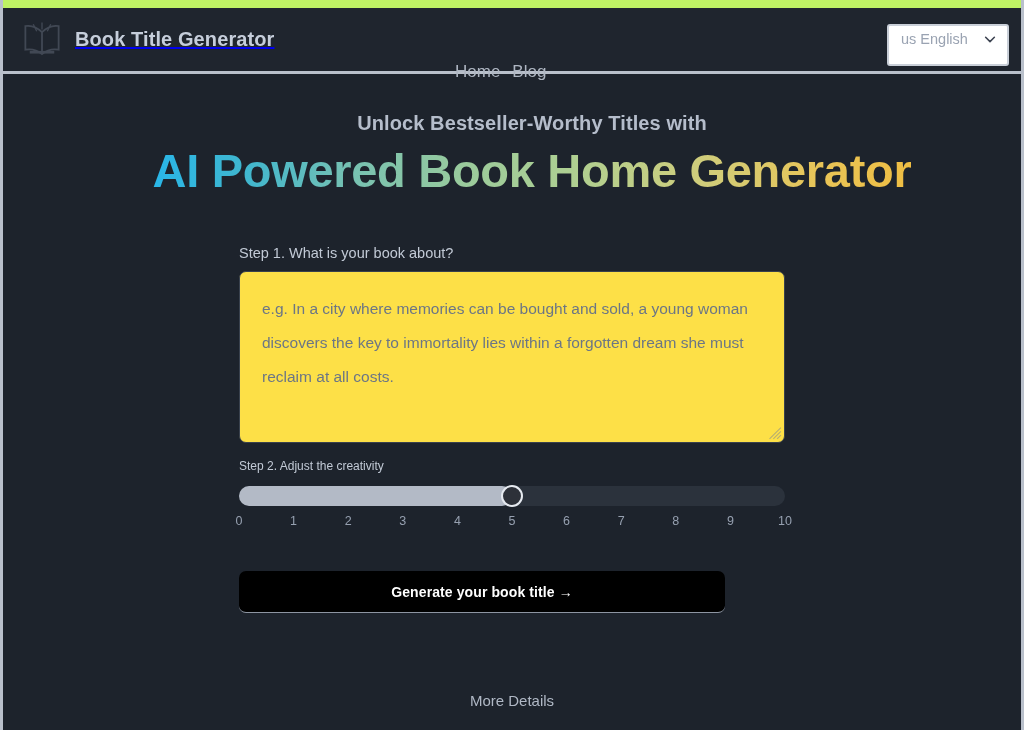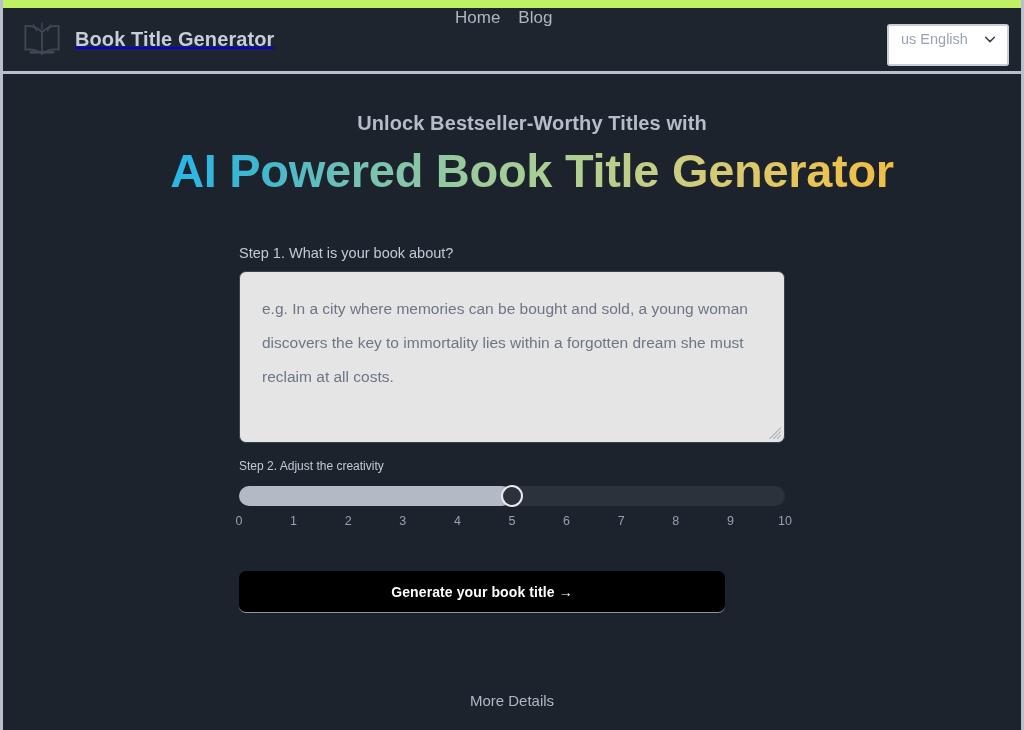--- a/index.html
+++ b/index.html
@@ -61,22 +61,22 @@
     letter-spacing: 0.1px;
     white-space: nowrap;
   }
 
   .main-nav {
     position: absolute;
     left: 452px;
     top: 0;
     height: 74px;
     display: flex;
-    align-items: flex-start;
-    gap: 18px;
+    align-items: flex-end;
+    gap: 12px;
   }
 
   .nav-link {
     font-size: 17px;
     color: #aeb6c2;
     text-decoration: none;
     white-space: nowrap;
   }
 
   .lang-select {
@@ -152,21 +152,21 @@
   .field-label {
     font-size: 14.5px;
     color: #c2cad6;
     margin-bottom: 10px;
   }
 
   .prompt-box {
     position: relative;
     width: 546px;
     height: 172px;
-    background: #e5e5e5;
+    background: #fde047;
     border: 1px solid #39414d;
     border-radius: 7px;
     padding: 20px 22px;
     overflow: hidden;
   }
 
   .prompt-placeholder {
     font-size: 15.5px;
     line-height: 34px;
     color: #6c7685;
@@ -314,21 +314,21 @@
         <svg class="chevron" viewBox="0 0 16 16" aria-hidden="true">
           <path d="M3 6 L8 11 L13 6" fill="none" stroke="#3d4451" stroke-width="1.8" stroke-linecap="round" stroke-linejoin="round"></path>
         </svg>
       </span>
     </div>
 
   </header>
 
   <section class="hero">
     <div class="hero-eyebrow">Unlock Bestseller-Worthy Titles with</div>
-    <h1 class="hero-title">AI Powered Book Title Generator</h1>
+    <h1 class="hero-title">AI Powered Book Home Generator</h1>
   </section>
 
   <section class="form-wrap">
 
     <div class="field-label">Step 1. What is your book about?</div>
 
     <div class="prompt-box">
       <div class="prompt-placeholder">e.g. In a city where memories can be bought and sold, a young woman discovers the key to immortality lies within a forgotten dream she must reclaim at all costs.</div>
       <span>
         <svg class="resize-grip" viewBox="0 0 12 12" aria-hidden="true">

